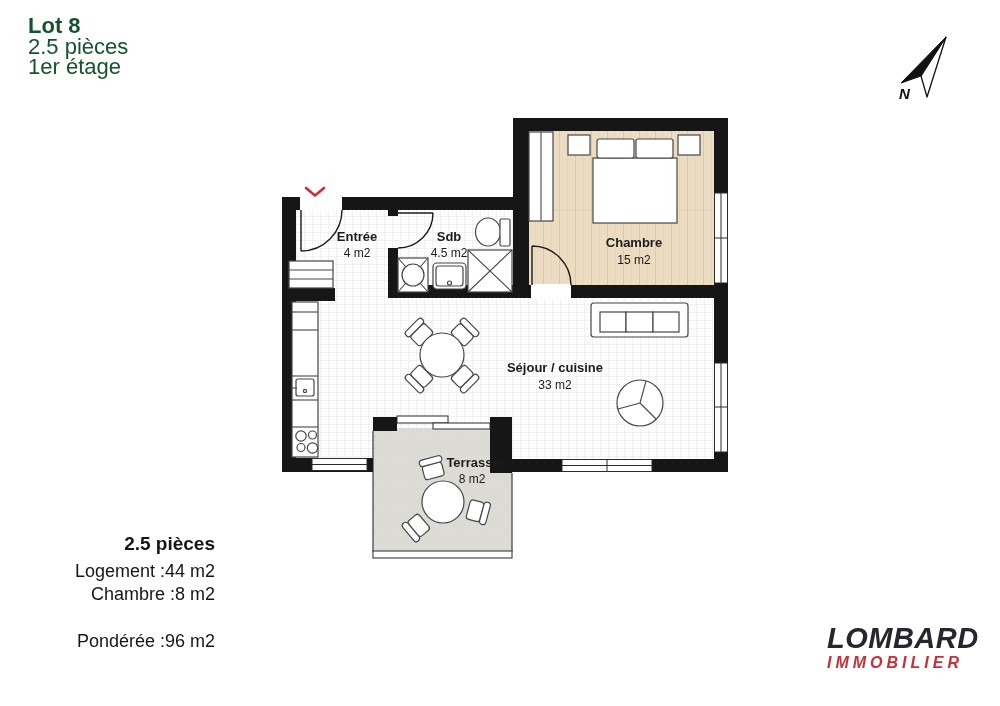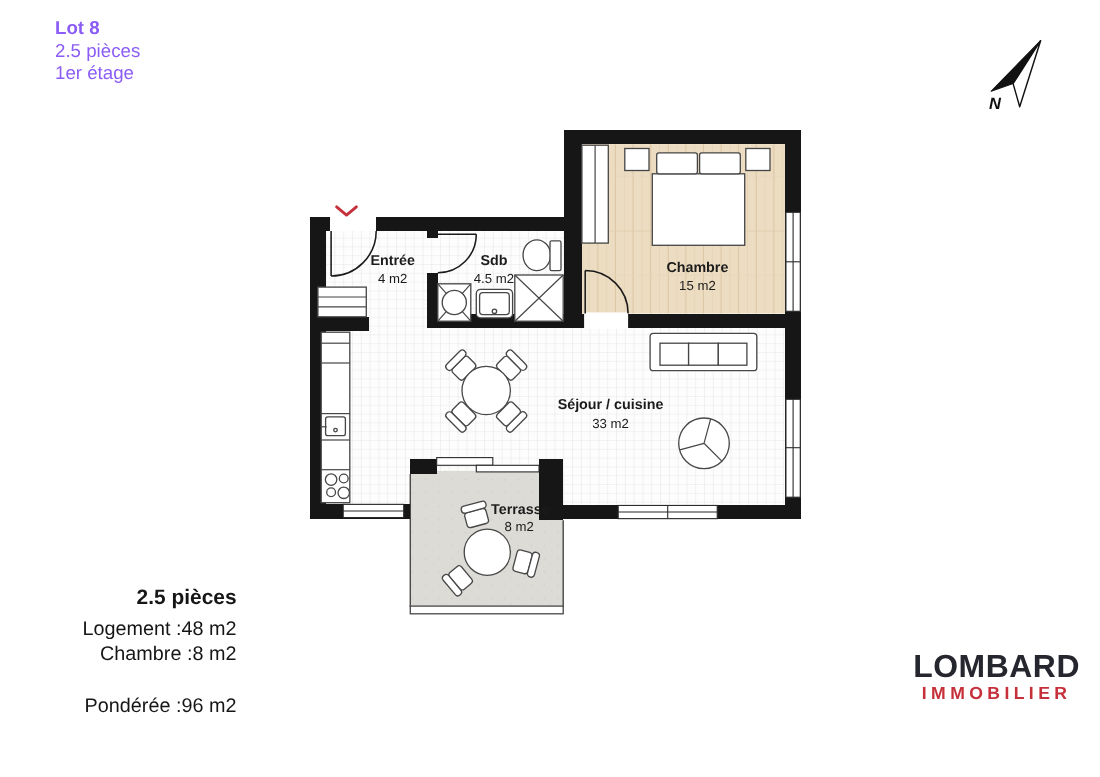--- a/index.html
+++ b/index.html
@@ -1,25 +1,25 @@
 <!DOCTYPE html>
 <html><head>
 <meta charset="utf-8">
 <style>
   html,body{margin:0;padding:0;background:#fff;}
   .canvas{position:relative;width:1000px;height:706px;background:#ffffff;
           font-family:"Liberation Sans",sans-serif;overflow:hidden;}
   .plan{position:absolute;left:0;top:0;}
-  .header{position:absolute;left:50px;top:16px;font-size:17px;line-height:20.5px;color:#8b5cf6;}
+  .header{position:absolute;left:28px;top:16px;font-size:22px;line-height:20.5px;color:#14532d;}
   .header .bold{font-weight:bold;}
   .legend{position:absolute;left:35px;top:533px;width:180px;color:#161616;}
   .legend-title{font-weight:bold;font-size:19px;text-align:right;margin-bottom:5px;}
   .legend-row{display:flex;justify-content:flex-end;font-size:18px;line-height:22.5px;}
   .legend-gap{height:25px;}
-  .logo{position:absolute;left:827px;top:591px;width:158px;text-align:center;}
+  .logo{position:absolute;left:827px;top:623px;width:158px;text-align:left;font-style:italic;}
   .logo-name{font-size:29px;font-weight:bold;letter-spacing:.5px;color:#26262e;line-height:30px;}
   .logo-tagline{font-size:16px;font-weight:bold;letter-spacing:4px;color:#c5303a;margin-top:1px;}
   .rname{font:700 13px "Liberation Sans",sans-serif;fill:#1b1b1b;text-anchor:middle;}
   .rarea{font:12px "Liberation Sans",sans-serif;fill:#1b1b1b;text-anchor:middle;}
   .nlabel{font:italic 700 15px "Liberation Sans",sans-serif;fill:#111;}
   .furn{stroke:#474747;stroke-width:1.2;fill:#ffffff;}
   .furnline{stroke:#474747;stroke-width:1.1;fill:none;}
   .win{fill:#ffffff;stroke:#2b2b2b;stroke-width:1;}
   .winline{stroke:#2b2b2b;stroke-width:1;}
   .door{stroke:#1a1a1a;stroke-width:1.4;fill:none;}
@@ -241,21 +241,21 @@
       <polygon points="946,37 901,83 921,76" fill="#111111" stroke="#111111" stroke-width="1" stroke-linejoin="round"></polygon>
       <polygon points="946,37 921,76 927,97" fill="#ffffff" stroke="#111111" stroke-width="1.3" stroke-linejoin="round"></polygon>
       <text class="nlabel" x="899" y="99">N</text>
     </g>
   </svg>
 
   <div class="legend">
     <div class="legend-title">2.5 pièces</div>
     <div class="legend-row">
       <span>Logement :</span>
-      <span>48 m2</span>
+      <span>44 m2</span>
     </div>
     <div class="legend-row">
       <span>Chambre :</span>
       <span>8 m2</span>
     </div>
     <div class="legend-gap"></div>
     <div class="legend-row">
       <span>Pondérée :</span>
       <span>96 m2</span>
     </div>

